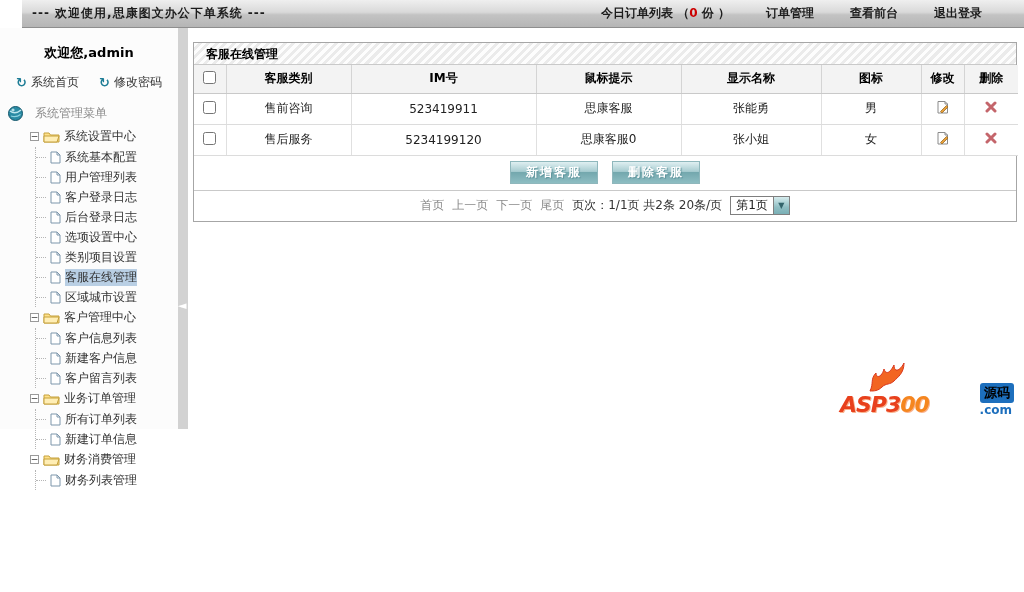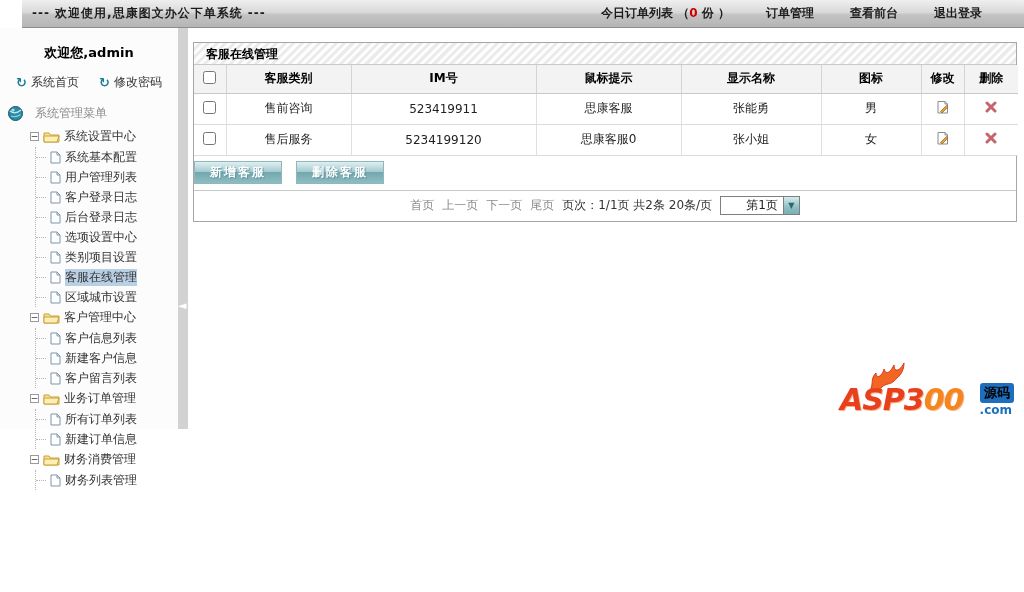--- a/index.html
+++ b/index.html
@@ -51,42 +51,42 @@
   table.data { width:100%; border-collapse:collapse; table-layout:fixed; }
   table.data th {
     height:28px; background:#f3f3f3; font-weight:bold; font-size:12px; color:#000;
     border-right:1px solid #d4d4d4; border-bottom:1px solid #c9c9c9; text-align:center;
   }
   table.data td {
     height:31px; background:#fff; text-align:center; font-size:12px; color:#222;
     border-right:1px solid #e0e0e0; border-bottom:1px solid #dcdcdc;
   }
   table.data th:last-child, table.data td:last-child { border-right:none; }
-  .btn-row { height:35px; display:flex; align-items:center; gap:14px; border-bottom:1px solid #c9c9c9; }
+  .btn-row { height:35px; display:flex; align-items:center; justify-content:center; gap:14px; border-bottom:1px solid #c9c9c9; }
   .btn-teal {
     width:88px; height:23px; color:#fff; font-size:12px; font-weight:bold; letter-spacing:2px;
     border:1px solid #8fb7bc; cursor:pointer; text-shadow:1px 1px 1px #5d939b;
     background:linear-gradient(to bottom,#dfeff1 0%,#a7ccd0 45%,#74a8ae 50%,#8dbdc2 100%);
     font-family:inherit;
   }
   .pagination { height:30px; display:flex; align-items:center; justify-content:center; gap:8px; background:#fff; }
   .pg-link { color:#8a8a8a; cursor:pointer; }
   .pg-info { color:#333; }
-  .pg-select { display:inline-flex; align-items:center; border:1px solid #7f7f7f; height:19px; background:#fff; cursor:pointer;padding-left:20px; }
+  .pg-select { display:inline-flex; align-items:center; border:1px solid #7f7f7f; height:19px; background:#fff; cursor:pointer; }
   .pg-select .val { padding:0 5px; font-size:12px; }
   .pg-select .dd {
     width:16px; height:17px; display:inline-flex; align-items:center; justify-content:center;
     background:linear-gradient(to bottom,#d6ecee 0%,#8fbec3 60%,#79afb5 100%);
     border-left:1px solid #7f7f7f; color:#33646b; font-size:8px;
   }
 
   
   .logo { position:absolute; right:10px; bottom:4px; width:180px; height:56px; }
   .logo .flame { position:absolute; left:26px; top:-8px; }
-  .logo .brand { position:absolute; left:6px; bottom:8px; font-size:30px; font-weight:bold; font-style:italic; color:#e8401c; letter-spacing:-1px; text-shadow:1px 1px 0 #f9b28e; }
+  .logo .brand { position:absolute; left:6px; bottom:8px; font-size:22px; font-weight:bold; font-style:italic; color:#e8401c; letter-spacing:-1px; text-shadow:1px 1px 0 #f9b28e; }
   .logo .brand .orange { color:#f5861f; }
   .logo .tagbox { position:absolute; right:0px; bottom:22px; background:#1d6fbd; color:#000000; font-size:13px; font-weight:bold; padding:1px 4px; border-radius:3px; }
   .logo .com { position:absolute; right:2px; bottom:8px; color:#1d6fbd; font-size:12px; font-weight:bold; }
 </style>
 </head>
 <body>
 
 <div class="topbar">
   <span class="sys-title">--- 欢迎使用,思康图文办公下单系统 ---</span>
   <div class="right">

